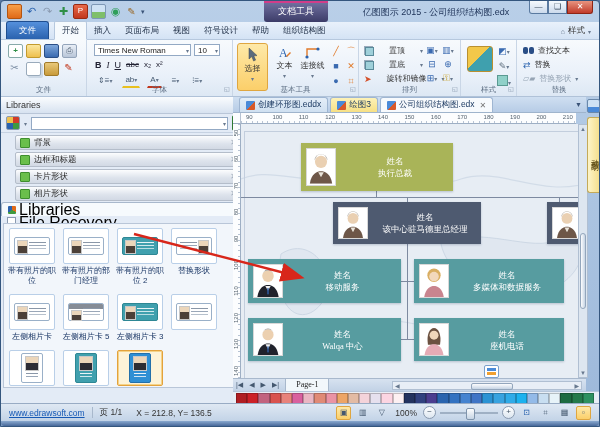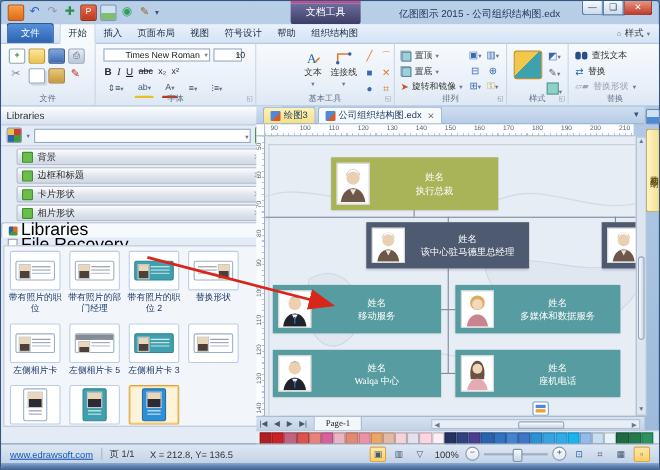--- a/index.html
+++ b/index.html
@@ -39,33 +39,33 @@
   .fgrid{display:grid;grid-template-columns:repeat(4,17px);grid-auto-rows:17px;gap:1px;padding:4px 0 0 7px}
   .fi{width:13px;height:12px;border-radius:2px;font-size:8px;text-align:center;line-height:11px;color:#fff}
   .fi.new{background:#fff;border:1px solid #8aa;color:#2f8f46;font-weight:bold}
   .fi.open{background:linear-gradient(#fbe7a0,#eec04e);border:1px solid #c29a2e}
   .fi.save{background:linear-gradient(#7fa8dc,#3a6ab0);border:1px solid #2a4e86}
   .fi.print{background:linear-gradient(#e8eef6,#b9c6d8);border:1px solid #93a4ba;color:#456}
   .fi.cut{color:#7a8ca2;font-size:10px}
   .fi.copy{background:#fff;border:1px solid #9ab;box-shadow:2px 2px 0 #cdd9e6;color:#69c}
   .fi.paste{background:linear-gradient(#e8c87a,#c89a3a);border:1px solid #a07a2a}
   .fi.brush{color:#c2371c;font-size:10px}
-  .combo{position:absolute;background:#fff;border:1px solid #93a9c4;font-size:8px;line-height:11px;height:12px;padding-left:19px;color:#222;box-sizing:border-box}
+  .combo{position:absolute;background:#fff;border:1px solid #93a9c4;font-size:8px;line-height:11px;height:12px;padding-left:3px;color:#222;box-sizing:border-box}
   .combo .dd{position:absolute;right:1px;top:1px;font-size:6px;color:#68798f}
   .fbtnrow{position:absolute;left:8px;display:flex;gap:5px;align-items:center}
   .fb{font-size:9px;color:#223;line-height:12px}
   .smb{font-size:8px;color:#44586f;border:1px solid transparent;padding:0 2px;line-height:11px}
   .dd2{font-size:6px;color:#68798f}
   #selbtn{position:absolute;left:4px;top:3px;width:31px;height:48px;background:linear-gradient(#fee9a8,#fbcf6a);border:1px solid #dfa640;border-radius:3px;text-align:center;font-size:8px;color:#333;box-sizing:border-box}
   .bigbtn{position:absolute;top:3px;width:27px;height:48px;text-align:center;font-size:8px;color:#333}
   .bigbtn svg{display:block;margin:3px auto 1px}
   .shapegrid{position:absolute;left:96px;top:5px;display:grid;grid-template-columns:14px 14px;grid-auto-rows:14px;gap:1px}
   .sg{font-size:9px;line-height:13px;text-align:center;color:#3a6ab0}
   .sg.or{color:#e07a2a}
-  .arrrow{position:absolute;left:5px;display:flex;gap:3px;align-items:center;font-size:8px;color:#333;white-space:nowrap}
+  .arrrow{position:absolute;left:5px;display:flex;gap:15px;align-items:center;font-size:8px;color:#333;white-space:nowrap}
   .sq2{width:10px;height:10px;position:relative;display:inline-block}
   .sq2 i{position:absolute;width:7px;height:7px;border:1px solid #5a8a9a;background:#9fd0da;display:block}
   .sq2 i:first-child{left:0;top:0;background:#e8eef4;border-color:#9ab}
   .sq2 i:last-child{right:0;bottom:0}
   .argrid{position:absolute;right:4px;top:4px;display:grid;grid-template-columns:16px 16px;grid-auto-rows:14px;gap:0}
   .ag{font-size:9px;color:#3a6ab0;text-align:center;line-height:13px}
   #paintbig{position:absolute;left:6px;top:6px;width:24px;height:24px;border-radius:3px;background:linear-gradient(135deg,#f2c84a 45%,#3fa0ae 45%);border:1px solid #b99030}
   .stylecol{position:absolute;left:36px;top:5px;display:grid;grid-auto-rows:14px;gap:1px}
   .replrow{position:absolute;left:6px;display:flex;gap:4px;align-items:center;font-size:8px;color:#333;white-space:nowrap}
   .binoc{width:11px;height:8px;position:relative;display:inline-block}
@@ -268,20 +268,27 @@
         <span class="smb" style="border-bottom:2px solid #e8c020">ab<span class="dd2">▾</span></span>
         <span class="smb" style="border-bottom:2px solid #c2371c">A<span class="dd2">▾</span></span>
         <span class="smb">≡<span class="dd2">▾</span></span>
         <span class="smb">⁝≡<span class="dd2">▾</span></span>
       </div>
       <div class="glabel">字体</div>
       <span class="launcher">◳</span>
     </div>
 
     <div class="rgroup" style="width:126px">
+      <div id="selbtn">
+        <svg width="11" height="14" viewBox="0 0 11 14" style="display:block;margin:4px auto 1px">
+            <path d="M2,0 L2,11 L4.8,8.6 L6.6,13 L8.6,12.1 L6.8,7.8 L10,7.6 Z" fill="#5b6b7d" stroke="#3a4654" stroke-width="0.5"></path>
+          </svg>
+        <div>选择</div>
+        <span class="dd2">▾</span>
+      </div>
       <div class="bigbtn" style="left:38px">
         <svg width="13" height="13" viewBox="0 0 13 13">
             <text x="1" y="11" font-size="12" fill="#2a62ae" font-family="serif">A</text>
             <path d="M8,10 L12,6 L13,7 L9,11 Z" fill="#e07a2a"></path>
           </svg>
         <div>文本</div>
         <span class="dd2">▾</span>
       </div>
       <div class="bigbtn" style="left:66px">
         <svg width="15" height="13" viewBox="0 0 15 13">
@@ -517,20 +524,24 @@
           <span>Libraries</span>
         </span>
       <span class="ptab">
           <span class="fr-ic"></span>
           <span>File Recovery</span>
         </span>
     </div>
   </div>
 
   <div id="doctabs">
+    <span class="dtab">
+        <span class="ei"></span>
+        <span>创建环形图.eddx</span>
+      </span>
     <span class="dtab yellow">
         <span class="ei"></span>
         <span>绘图3</span>
       </span>
     <span class="dtab active">
         <span class="ei"></span>
         <span>公司组织结构图.edx</span>
         <span class="x">✕</span>
       </span>
     <span id="dtdd">▼</span>

